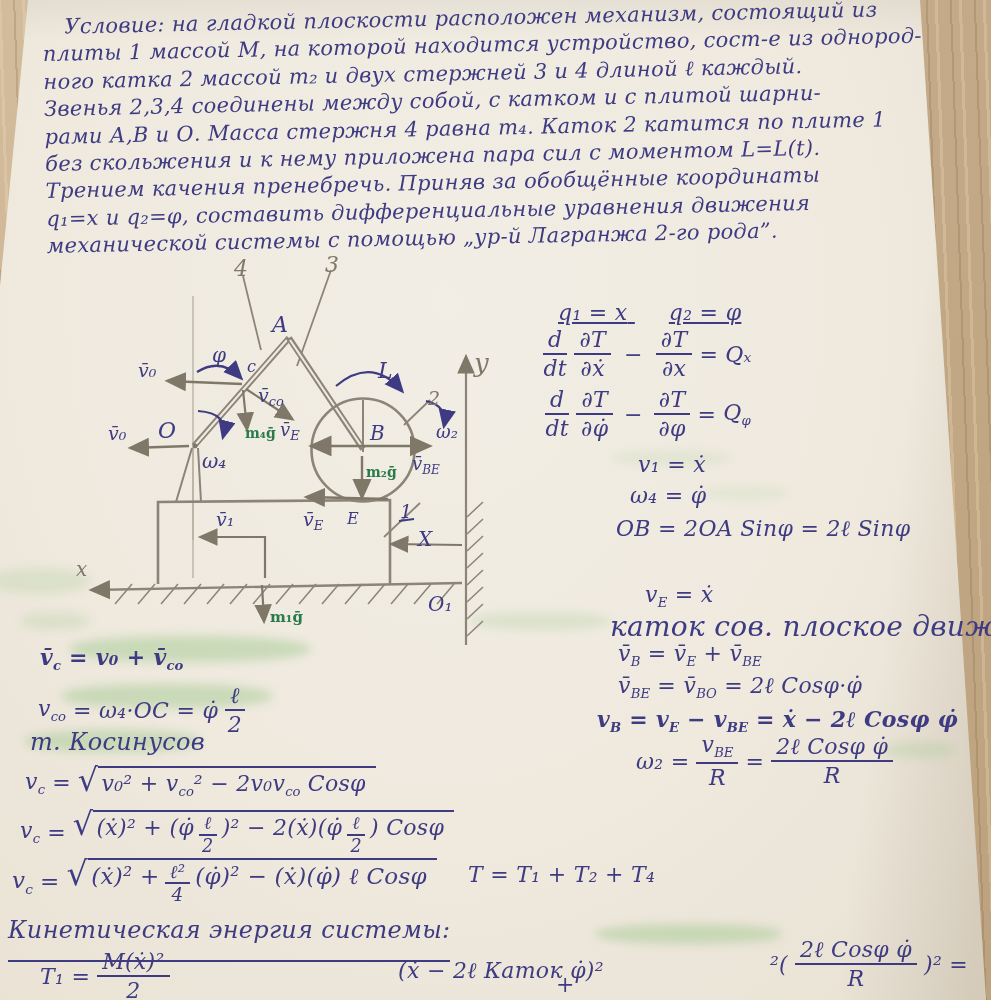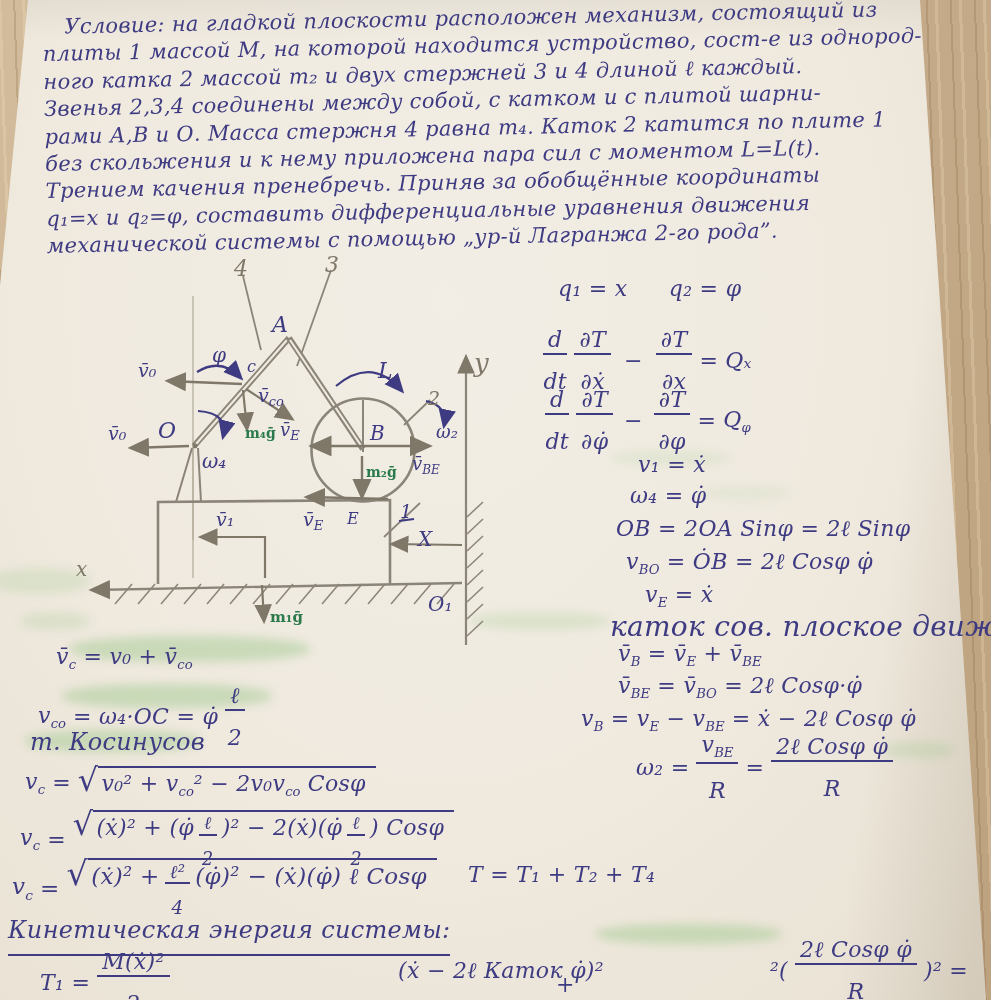--- a/index.html
+++ b/index.html
@@ -17,27 +17,27 @@
   .ink{color:#3e3b82;}
   .hand{font-style:italic;letter-spacing:.3px;}
   .abs{position:absolute;white-space:nowrap;}
   .para{font-size:21px;line-height:27.4px;transform:rotate(-1.2deg);transform-origin:left top;}
   .para div{white-space:nowrap;}
   .para div:first-child{padding-left:22px;}
   .eq{font-size:22px;}
   .row{display:flex;align-items:center;gap:7px;}
   .frac{display:inline-flex;flex-direction:column;text-align:center;line-height:1.08;vertical-align:middle;}
   .frac .n{padding:0 5px 1px 5px;border-bottom:2px solid currentColor;}
-  .frac .d{padding-top:15px;}
+  .frac .d{padding-top:2px;}
   .frac.sm{font-size:.8em;line-height:1;}
   .sb{font-size:.6em;vertical-align:-.4em;letter-spacing:0;}
   .sqrt{display:inline-flex;align-items:flex-start;}
   .sqrt .rd{font-size:1.45em;line-height:1;transform:translateY(-1px);}
   .sqrt .bd{border-top:2px solid currentColor;padding:3px 10px 0 3px;display:flex;align-items:flex-start;gap:5px;}
-  .underl{border-bottom:2.5px solid currentColor;padding-bottom:10px;}
+  .underl{border-bottom:2.5px solid currentColor;padding-bottom:16px;}
   .sm-green{position:absolute;background:rgba(146,196,128,.4);filter:blur(5px);border-radius:45%;}
   svg text{font-family:"DejaVu Serif",serif;font-style:italic;}
   .ti{fill:#3e3b82;}
   .tp{fill:#7f7869;}
   .tg{fill:#2a7a4b;font-weight:bold;font-style:normal;}
 </style>
 </head>
 <body>
 
 <div class="page">
@@ -183,21 +183,21 @@
     <text x="347" y="524" class="ti" font-size="16">E</text>
     <text x="216" y="526" class="ti" font-size="19">v̄₁</text>
     <text x="400" y="518" class="ti" font-size="19">1</text>
     <text x="418" y="546" class="ti" font-size="20">X</text>
     <text x="76" y="576" class="tp" font-size="20">x</text>
     <text x="474" y="372" class="tp" font-size="26">y</text>
     <text x="428" y="611" class="ti" font-size="20">O₁</text>
     <text x="270" y="622" class="tg" font-size="15">m₁ḡ</text>
   </svg>
 
-  <div class="abs eq hand ink" style="left:558px;top:276px;">
+  <div class="abs eq hand ink" style="left:558px;top:300px;text-decoration:underline;">
     <span>q₁ = x</span>
     <span style="margin-left:34px;">q₂ = φ</span>
   </div>
 
   <div class="abs eq hand ink row" style="left:543px;top:328px;">
     <span class="frac">
         <span class="n">d</span>
         <span class="d">dt</span>
       </span>
     <span class="frac">
@@ -228,65 +228,61 @@
         <span class="d">∂φ</span>
       </span>
     <span>=</span>
     <span><span>Q</span><span class="sb">φ</span></span>
   </div>
 
   <div class="abs eq hand ink" style="left:638px;top:452px;">v₁ = ẋ</div>
   <div class="abs eq hand ink" style="left:630px;top:483px;">ω₄ = φ̇</div>
   <div class="abs eq hand ink" style="left:616px;top:516px;">OB = 2OA Sinφ = 2ℓ Sinφ</div>
 
-  <div class="abs eq hand ink" style="left:626px;top:549px;">
-    <span>v</span><span class="sb">BO</span>
-    <span>= ȮB = 2ℓ Cosφ φ̇</span>
-  </div>
 
   <div class="abs eq hand ink" style="left:645px;top:582px;">
     <span>v</span><span class="sb">E</span>
     <span>= ẋ</span>
   </div>
 
   <div class="abs eq hand ink" style="left:610px;top:610px;font-size:28px;">каток сов. плоское движ-е</div>
 
   <div class="abs eq hand ink" style="left:618px;top:641px;">
     <span>v̄</span><span class="sb">B</span>
     <span>= v̄</span><span class="sb">E</span>
     <span>+ v̄</span><span class="sb">BE</span>
   </div>
 
   <div class="abs eq hand ink" style="left:618px;top:673px;">
     <span>v̄</span><span class="sb">BE</span>
     <span>= v̄</span><span class="sb">BO</span>
     <span>= 2ℓ Cosφ·φ̇</span>
   </div>
 
-  <div class="abs eq hand ink" style="left:581px;top:706px;">
+  <div class="abs eq hand ink" style="left:597px;top:706px;font-weight:bold;">
     <span>v</span><span class="sb">B</span>
     <span>= v</span><span class="sb">E</span>
     <span>− v</span><span class="sb">BE</span>
     <span>= ẋ − 2ℓ Cosφ φ̇</span>
   </div>
 
   <div class="abs eq hand ink row" style="left:636px;top:733px;">
     <span>ω₂ =</span>
     <span class="frac">
         <span class="n"><span>v</span><span class="sb">BE</span></span>
         <span class="d">R</span>
       </span>
     <span>=</span>
     <span class="frac">
         <span class="n">2ℓ Cosφ φ̇</span>
         <span class="d">R</span>
       </span>
   </div>
 
-  <div class="abs eq hand ink" style="left:56px;top:644px;">
+  <div class="abs eq hand ink" style="left:40px;top:644px;font-weight:bold;">
     <span>v̄</span><span class="sb">c</span>
     <span>= v₀ + v̄</span><span class="sb">co</span>
   </div>
 
   <div class="abs eq hand ink row" style="left:38px;top:684px;">
     <span><span>v</span><span class="sb">co</span></span>
     <span>= ω₄·OC = φ̇</span>
     <span class="frac">
         <span class="n">ℓ</span>
         <span class="d">2</span>

